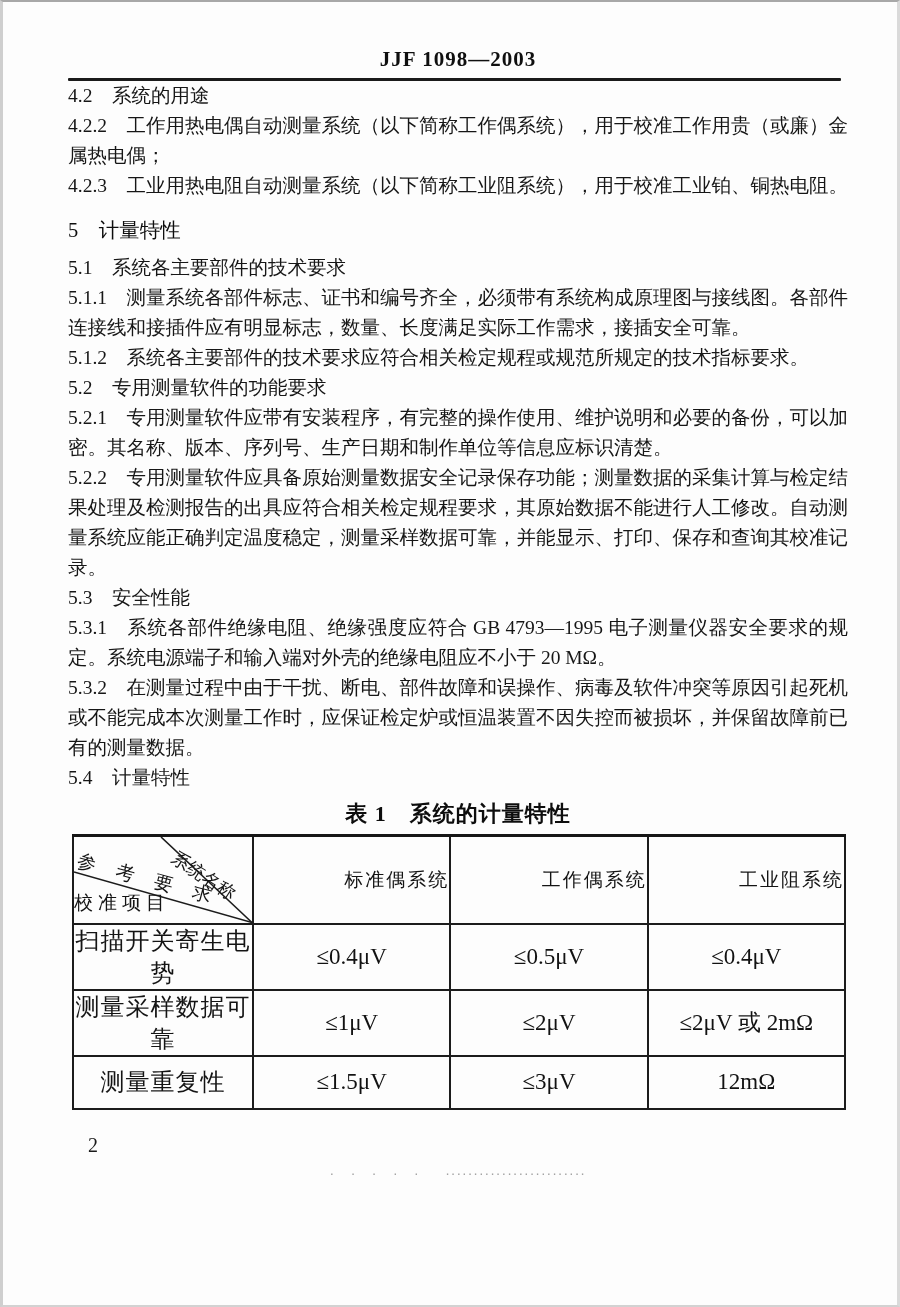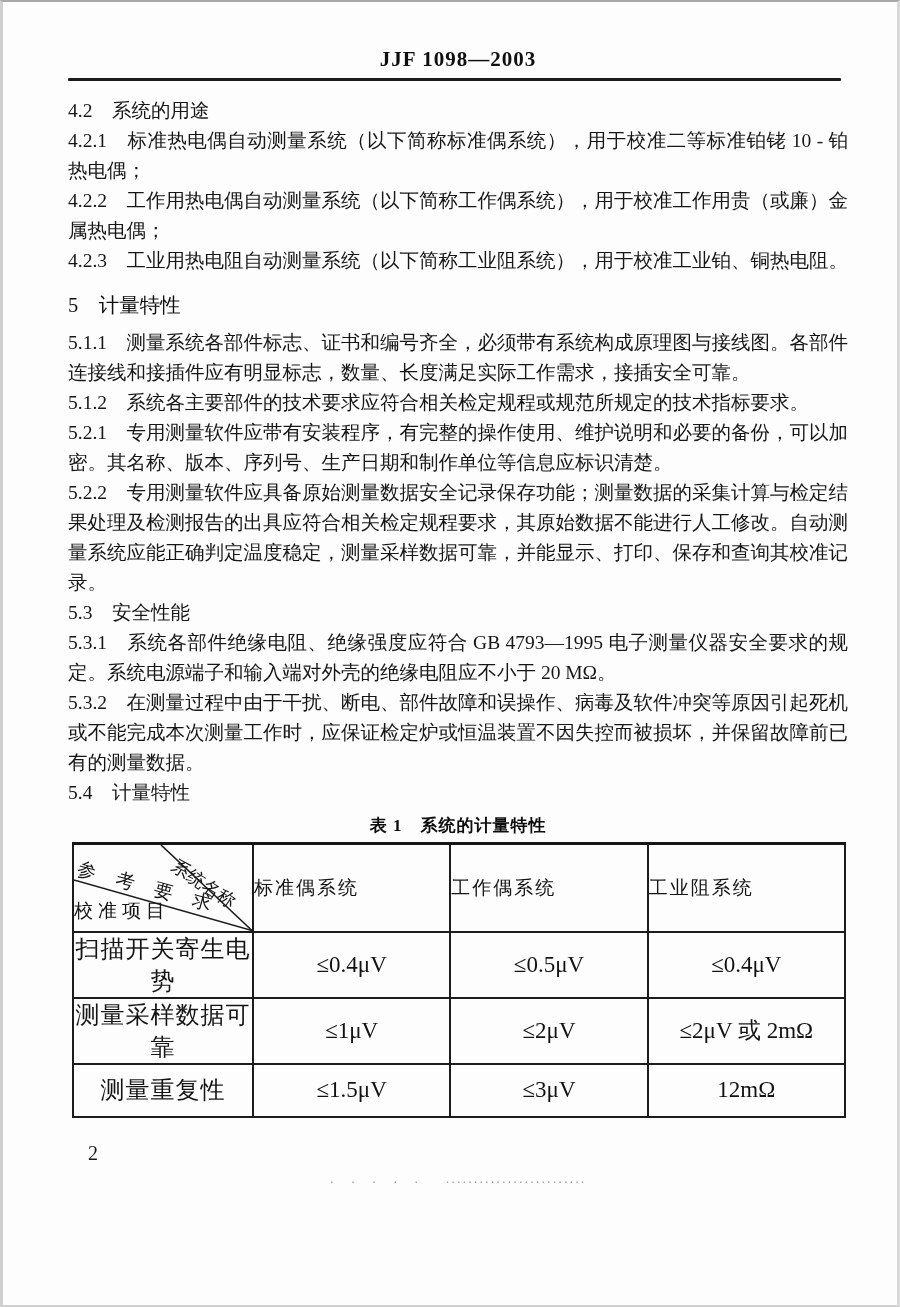--- a/index.html
+++ b/index.html
@@ -27,49 +27,49 @@
     color:#0f0f0f;
   }
   .header-rule {
     margin-top:6px;
     margin-right:7px;
     height:3px;
     background:#1b1b1b;
     border-radius:1px;
   }
 
-  .body-text { margin-top:15px; font-size:19.5px; line-height:30px; }
+  .body-text { font-size:19.5px; line-height:30px; }
   .para, .h2 { text-align:justify; color:#161616; }
   .h1 { font-weight:normal; font-size:20.5px; margin-top:14px; margin-bottom:8px; color:#0d0d0d; }
   .p-indent { text-indent:40px; }
 
   .table-title {
     margin-top:6px;
     text-align:center;
     font-weight:bold;
-    font-size:17px;
+    font-size:22px;
     letter-spacing:1px;
     color:#0d0d0d;
   }
 
   table.spec {
     margin-top:5px;
     margin-left:4px;
     border-collapse:collapse;
     table-layout:fixed;
     width:774px;
   }
   table.spec td, table.spec th { border:2px solid #1c1c1c; }
   table.spec { border:2.5px solid #161616; border-top-width:3px; }
   th.col-head {
     height:88px;
     font-size:19px;
     font-weight:normal;
     letter-spacing:2px;
-    text-align:left;
+    text-align:right;
     vertical-align:middle;
     color:#141414;
   }
   td.row-label {
     height:53px;
     font-size:24px;
     text-align:center;
     vertical-align:middle;
     letter-spacing:1px;
     color:#141414;
@@ -116,26 +116,27 @@
 <body>
 
 <div class="page">
   <div class="content">
 
     <div class="std-number">JJF 1098—2003</div>
     <div class="header-rule"></div>
 
     <div class="body-text">
       <div class="h2">4.2　系统的用途</div>
-      <div class="para">4.2.1　标准热电偶自动测量系统（以下简称标准偶系统），用于校准二等标准铂铑 10 - 铂热电偶；</div>
       <div class="para">4.2.2　工作用热电偶自动测量系统（以下简称工作偶系统），用于校准工作用贵（或廉）金属热电偶；</div>
       <div class="para">4.2.3　工业用热电阻自动测量系统（以下简称工业阻系统），用于校准工业铂、铜热电阻。</div>
       <div class="h1">5　计量特性</div>
+      <div class="h2">5.1　系统各主要部件的技术要求</div>
       <div class="para">5.1.1　测量系统各部件标志、证书和编号齐全，必须带有系统构成原理图与接线图。各部件连接线和接插件应有明显标志，数量、长度满足实际工作需求，接插安全可靠。</div>
       <div class="para">5.1.2　系统各主要部件的技术要求应符合相关检定规程或规范所规定的技术指标要求。</div>
+      <div class="h2">5.2　专用测量软件的功能要求</div>
       <div class="para">5.2.1　专用测量软件应带有安装程序，有完整的操作使用、维护说明和必要的备份，可以加密。其名称、版本、序列号、生产日期和制作单位等信息应标识清楚。</div>
       <div class="para">5.2.2　专用测量软件应具备原始测量数据安全记录保存功能；测量数据的采集计算与检定结果处理及检测报告的出具应符合相关检定规程要求，其原始数据不能进行人工修改。自动测量系统应能正确判定温度稳定，测量采样数据可靠，并能显示、打印、保存和查询其校准记录。</div>
       <div class="h2">5.3　安全性能</div>
       <div class="para">5.3.1　系统各部件绝缘电阻、绝缘强度应符合 GB 4793—1995 电子测量仪器安全要求的规定。系统电源端子和输入端对外壳的绝缘电阻应不小于 20 MΩ。</div>
       <div class="para">5.3.2　在测量过程中由于干扰、断电、部件故障和误操作、病毒及软件冲突等原因引起死机或不能完成本次测量工作时，应保证检定炉或恒温装置不因失控而被损坏，并保留故障前已有的测量数据。</div>
       <div class="h2">5.4　计量特性</div>
     </div>
 
     <div class="table-title">表 1　系统的计量特性</div>
 

